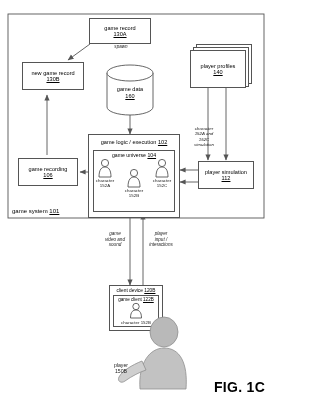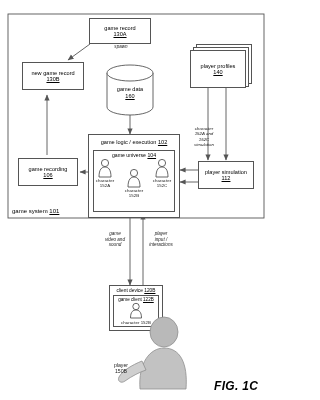--- a/index.html
+++ b/index.html
@@ -9,21 +9,21 @@
   svg{position:absolute;left:0;top:0;}
   .node{position:absolute;box-sizing:border-box;border:1px solid #555;background:#fff;
         display:flex;flex-direction:column;align-items:center;justify-content:center;
         text-align:center;line-height:1.15;}
   .t{display:block;}
   .num{text-decoration:underline;}
   .inline .t{display:inline;}
   .lbl{position:absolute;text-align:center;line-height:1.2;color:#222;}
   .ital{font-style:italic;}
   .sys-label{position:absolute;font-size:6px;}
-  .cap{position:absolute;font-style:italic;font-weight:bold;font-size:12px;letter-spacing:.3px;}
+  .cap{position:absolute;font-weight:bold;font-size:14px;letter-spacing:.3px;}
   .stackcard{position:absolute;border:1px solid #555;background:#fff;box-sizing:border-box;}
   .fig{position:absolute;}
 </style>
 </head>
 <body>
 
 <div id="stage">
 
   <svg width="272" height="400">
     <defs>

